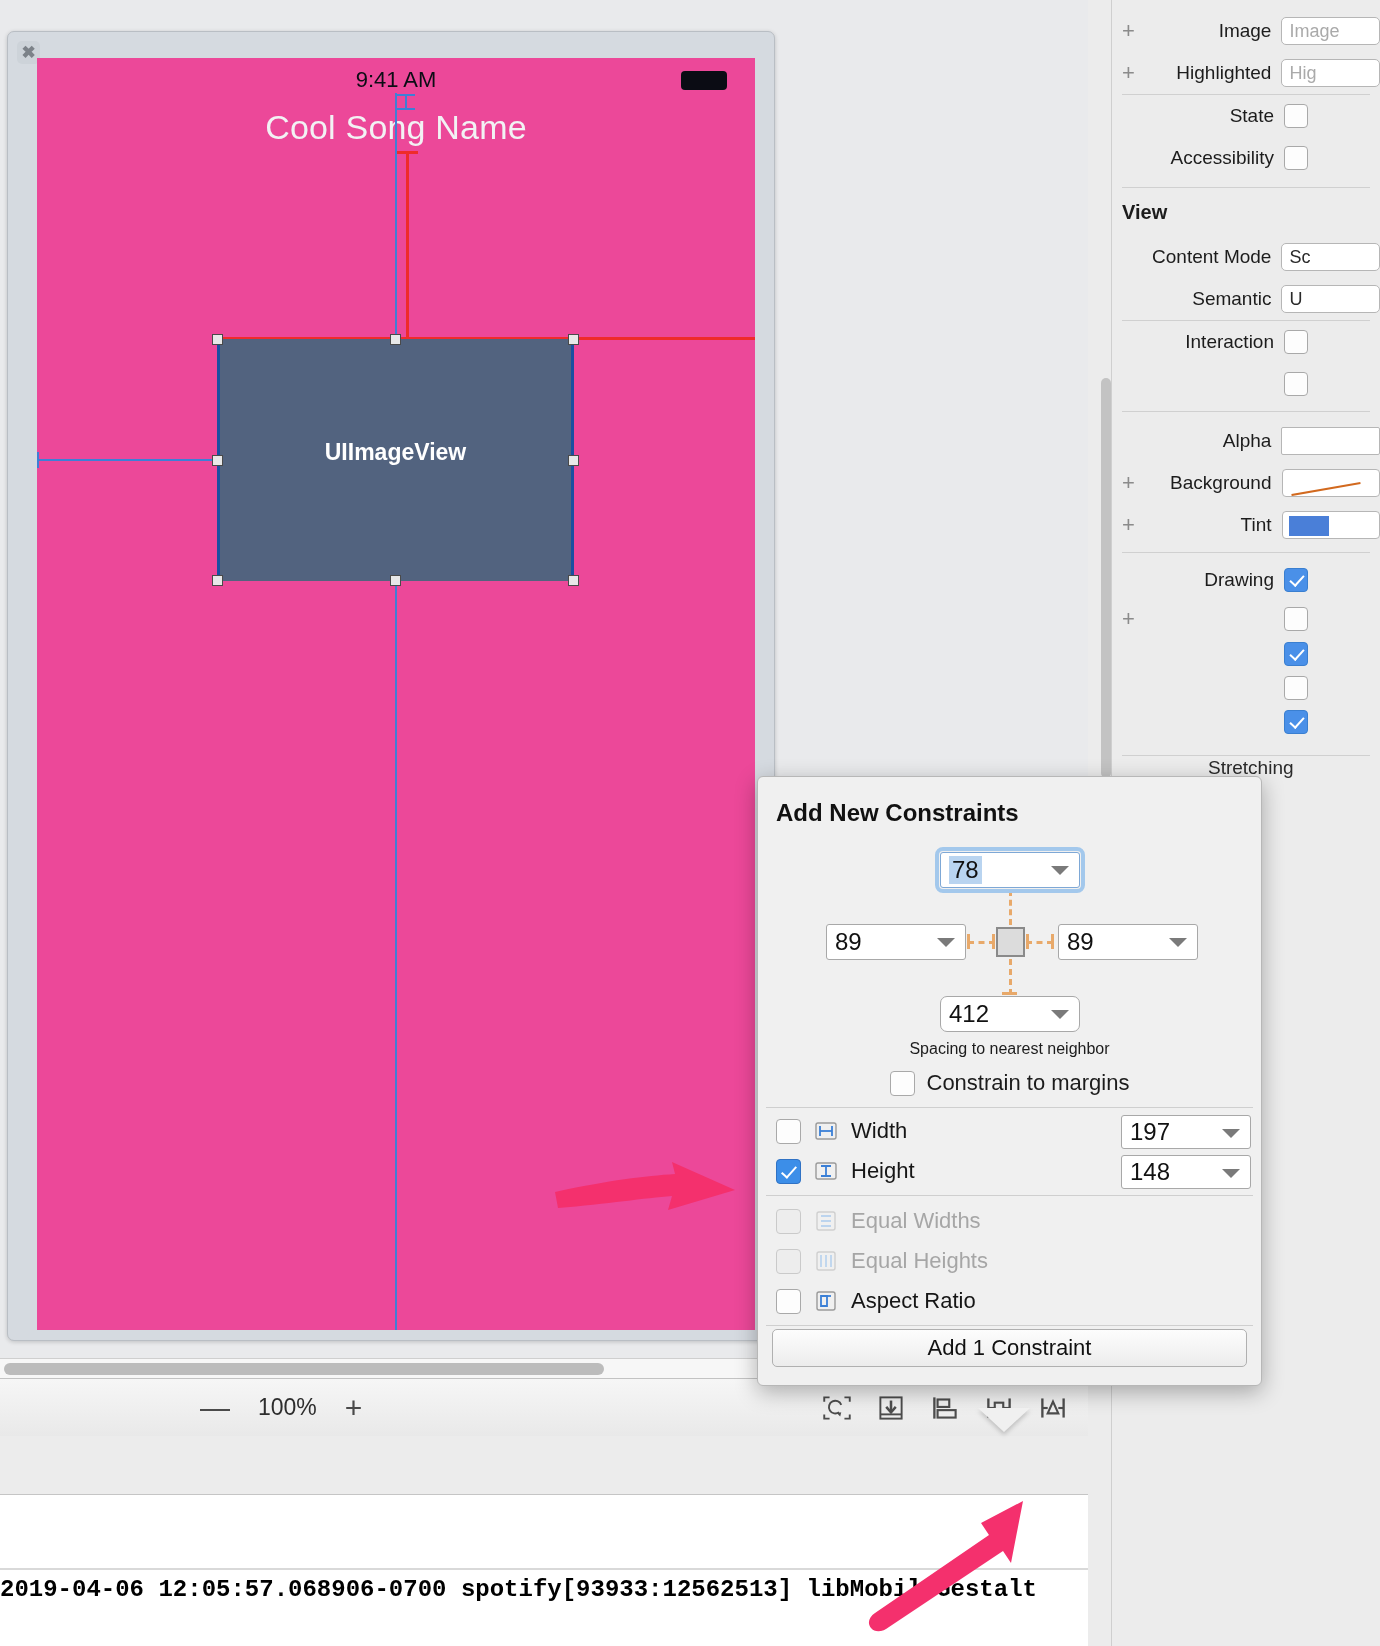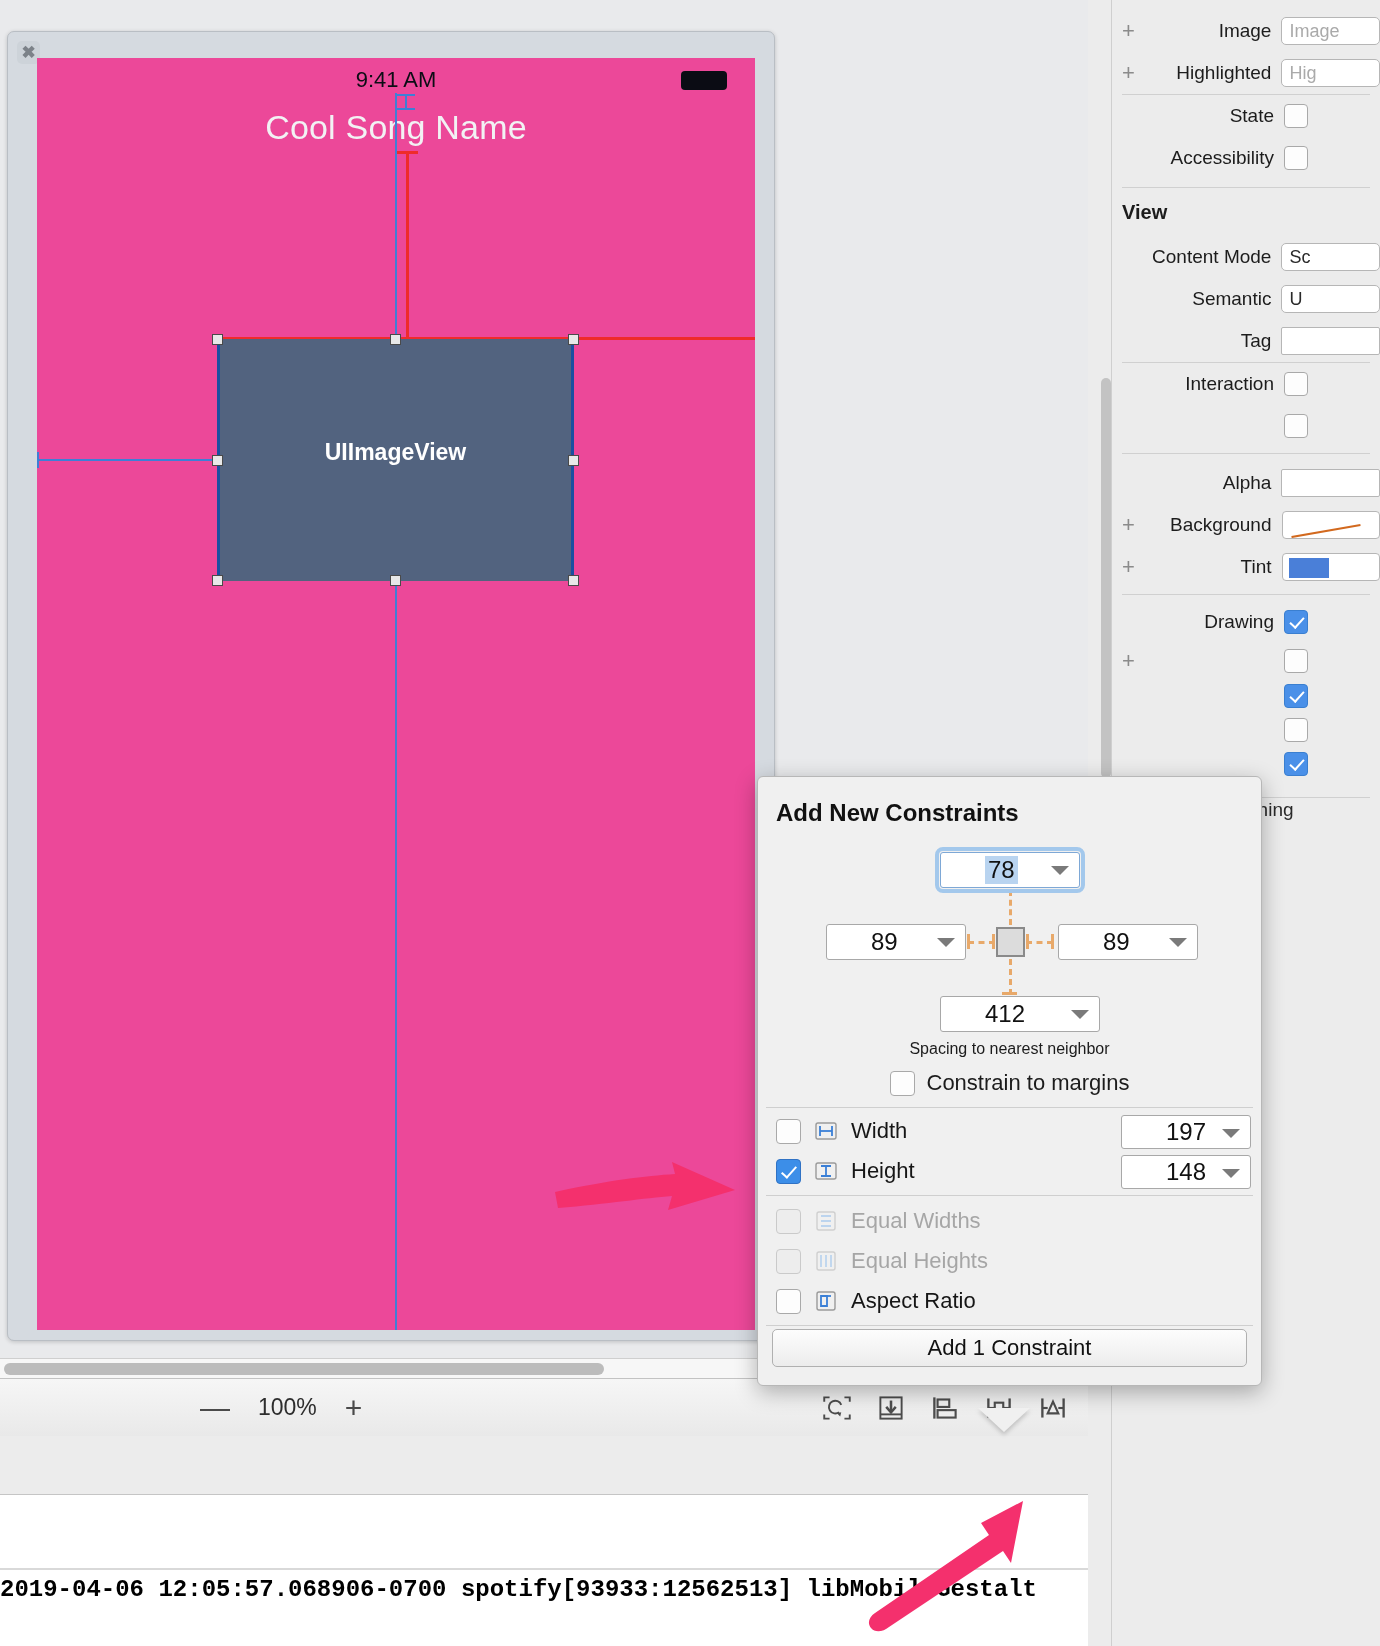--- a/index.html
+++ b/index.html
@@ -231,21 +231,21 @@
     filter: drop-shadow(0 3px 2px rgba(0,0,0,0.18));
     z-index: 51;
   }
   .pop-title {
     position: absolute; left: 18px; top: 22px;
     font-size: 24px; font-weight: bold; color: #111;
   }
   .num-field {
     position: relative; height: 36px; background: #fff;
     border: 1px solid #a8a8a8; border-radius: 3px;
-    display: flex; align-items: center; padding-left: 36px;
+    display: flex; align-items: center;
   }
   .num-field .val {
     font-size: 24px; color: #111; padding-left: 8px;
   }
   .num-field .val.sel {
     background: #b9d4f0; padding: 0 3px; margin-left: 8px;
   }
   .num-field .caret {
     position: absolute; right: 10px; top: 13px;
     width: 0; height: 0;
@@ -253,21 +253,21 @@
     border-right: 9px solid transparent;
     border-top: 9px solid #7a7a7a;
   }
   .num-field.focused {
     outline: 4px solid #a3c8ec; outline-offset: 1px;
     border-color: #7ea8d6;
   }
   .pop-top-field { position: absolute; left: 182px; top: 75px; width: 140px; }
   .pop-left-field { position: absolute; left: 68px; top: 147px; width: 140px; }
   .pop-right-field { position: absolute; left: 300px; top: 147px; width: 140px; }
-  .pop-bottom-field { position: absolute; left: 182px; top: 219px; width: 160px; }
+  .pop-bottom-field { position: absolute; left: 182px; top: 219px; width: 140px; border-radius: 7px; }
 
   .center-box {
     position: absolute; left: 238px; top: 150px; width: 29px; height: 30px;
     background: #dcdcdc; border: 2px solid #8a8a8a;
   }
   .dash-v {
     position: absolute; width: 0; border-left: 3px dashed #e8a96a;
   }
   .dash-h {
     position: absolute; height: 0; border-top: 3px dashed #e8a96a;
@@ -466,24 +466,20 @@
       <div class="insp-row">
         <span class="insp-label">Content Mode</span>
         <span class="insp-field rounded">Sc</span>
       </div>
 
       <div class="insp-row">
         <span class="insp-label">Semantic</span>
         <span class="insp-field rounded">U</span>
       </div>
 
-      <div class="insp-row">
-        <span class="insp-label">Tag</span>
-        <span class="insp-field"></span>
-      </div>
 
       <div class="insp-hr"></div>
 
       <div class="insp-row">
         <span class="insp-label">Interaction</span>
         <span class="insp-check"></span>
       </div>
 
       <div class="insp-row">
         <span class="insp-label"></span>

